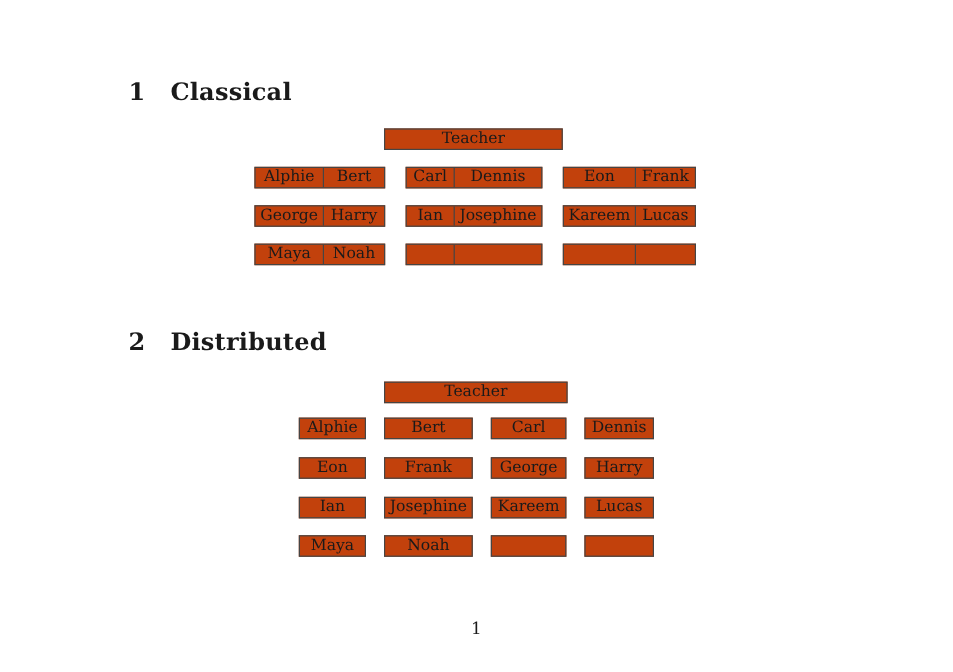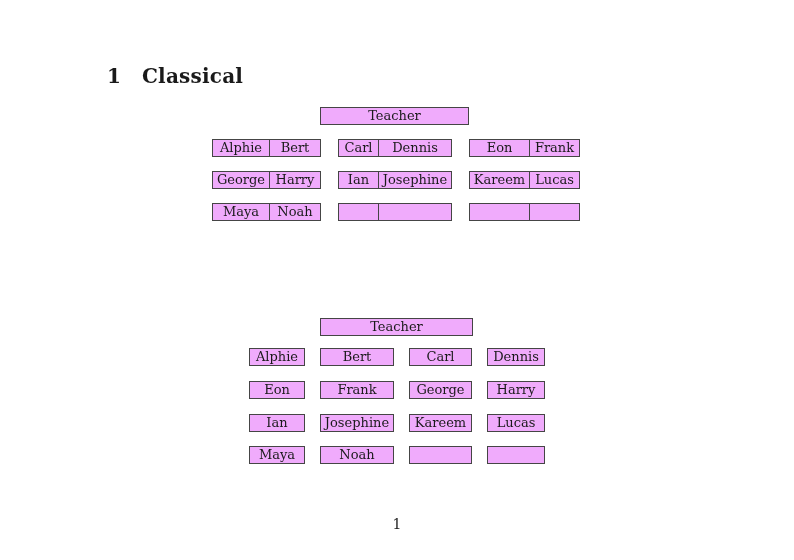--- a/index.html
+++ b/index.html
@@ -22,21 +22,21 @@
     margin-left: 43px;
   }
   .heading-1 { top: 64px; }
   .heading-2 { top: 273px; }
   .heading .num { display: inline-block; width: 35px; }
   .box {
     position: absolute;
     height: 18px;
     box-sizing: border-box;
     border: 1px solid #454545;
-    background: #f0abfc;
+    background: #c2410c;
     display: flex;
     align-items: center;
     justify-content: center;
     font-size: 13px;
     line-height: 16px;
     white-space: nowrap;
   }
   .teacher-1 { left: 320px; top: 107px; width: 149px; }
   .teacher-2 { left: 320px; top: 318px; width: 153px; }
   .desk { padding: 0; justify-content: stretch; }
@@ -101,20 +101,23 @@
       <div class="box desk" style="left: 338px; top: 203px; width: 114px;">
         <div class="seat seat-left" style="width: 40px;"></div>
         <div class="seat seat-right"></div>
       </div>
       <div class="box desk" style="left: 469px; top: 203px; width: 111px;">
         <div class="seat seat-left" style="width: 60px;"></div>
         <div class="seat seat-right"></div>
       </div>
     </div>
 
+  <div class="heading heading-2">
+    <span class="num">2</span><span>Distributed</span>
+  </div>
 
   <div class="box teacher-2">Teacher</div>
   <div id="diagram-distributed">
       <div class="box " style="left: 249px; top: 348px; width: 56px;">Alphie</div>
       <div class="box " style="left: 320px; top: 348px; width: 74px;">Bert</div>
       <div class="box " style="left: 409px; top: 348px; width: 63px;">Carl</div>
       <div class="box " style="left: 487px; top: 348px; width: 58px;">Dennis</div>
       <div class="box " style="left: 249px; top: 381px; width: 56px;">Eon</div>
       <div class="box " style="left: 320px; top: 381px; width: 74px;">Frank</div>
       <div class="box " style="left: 409px; top: 381px; width: 63px;">George</div>

